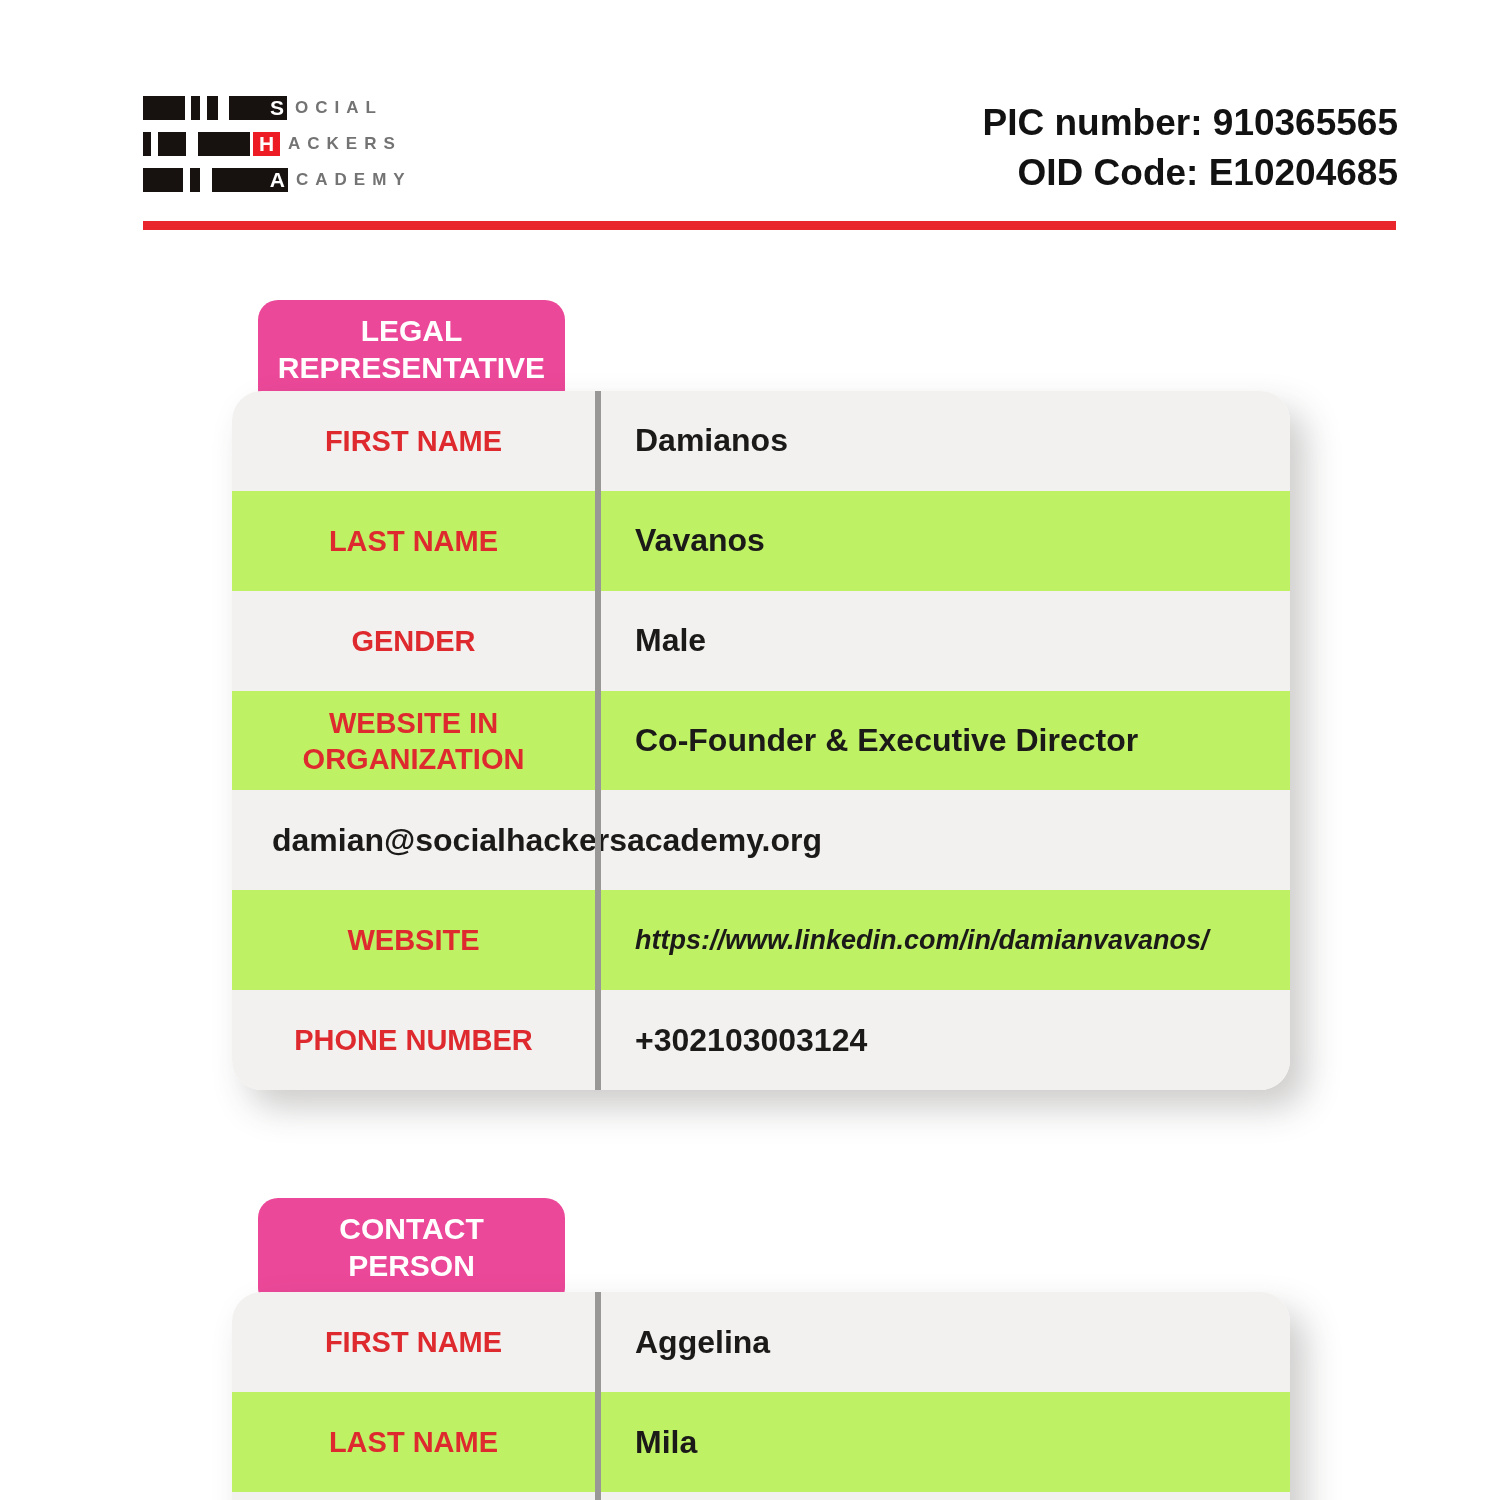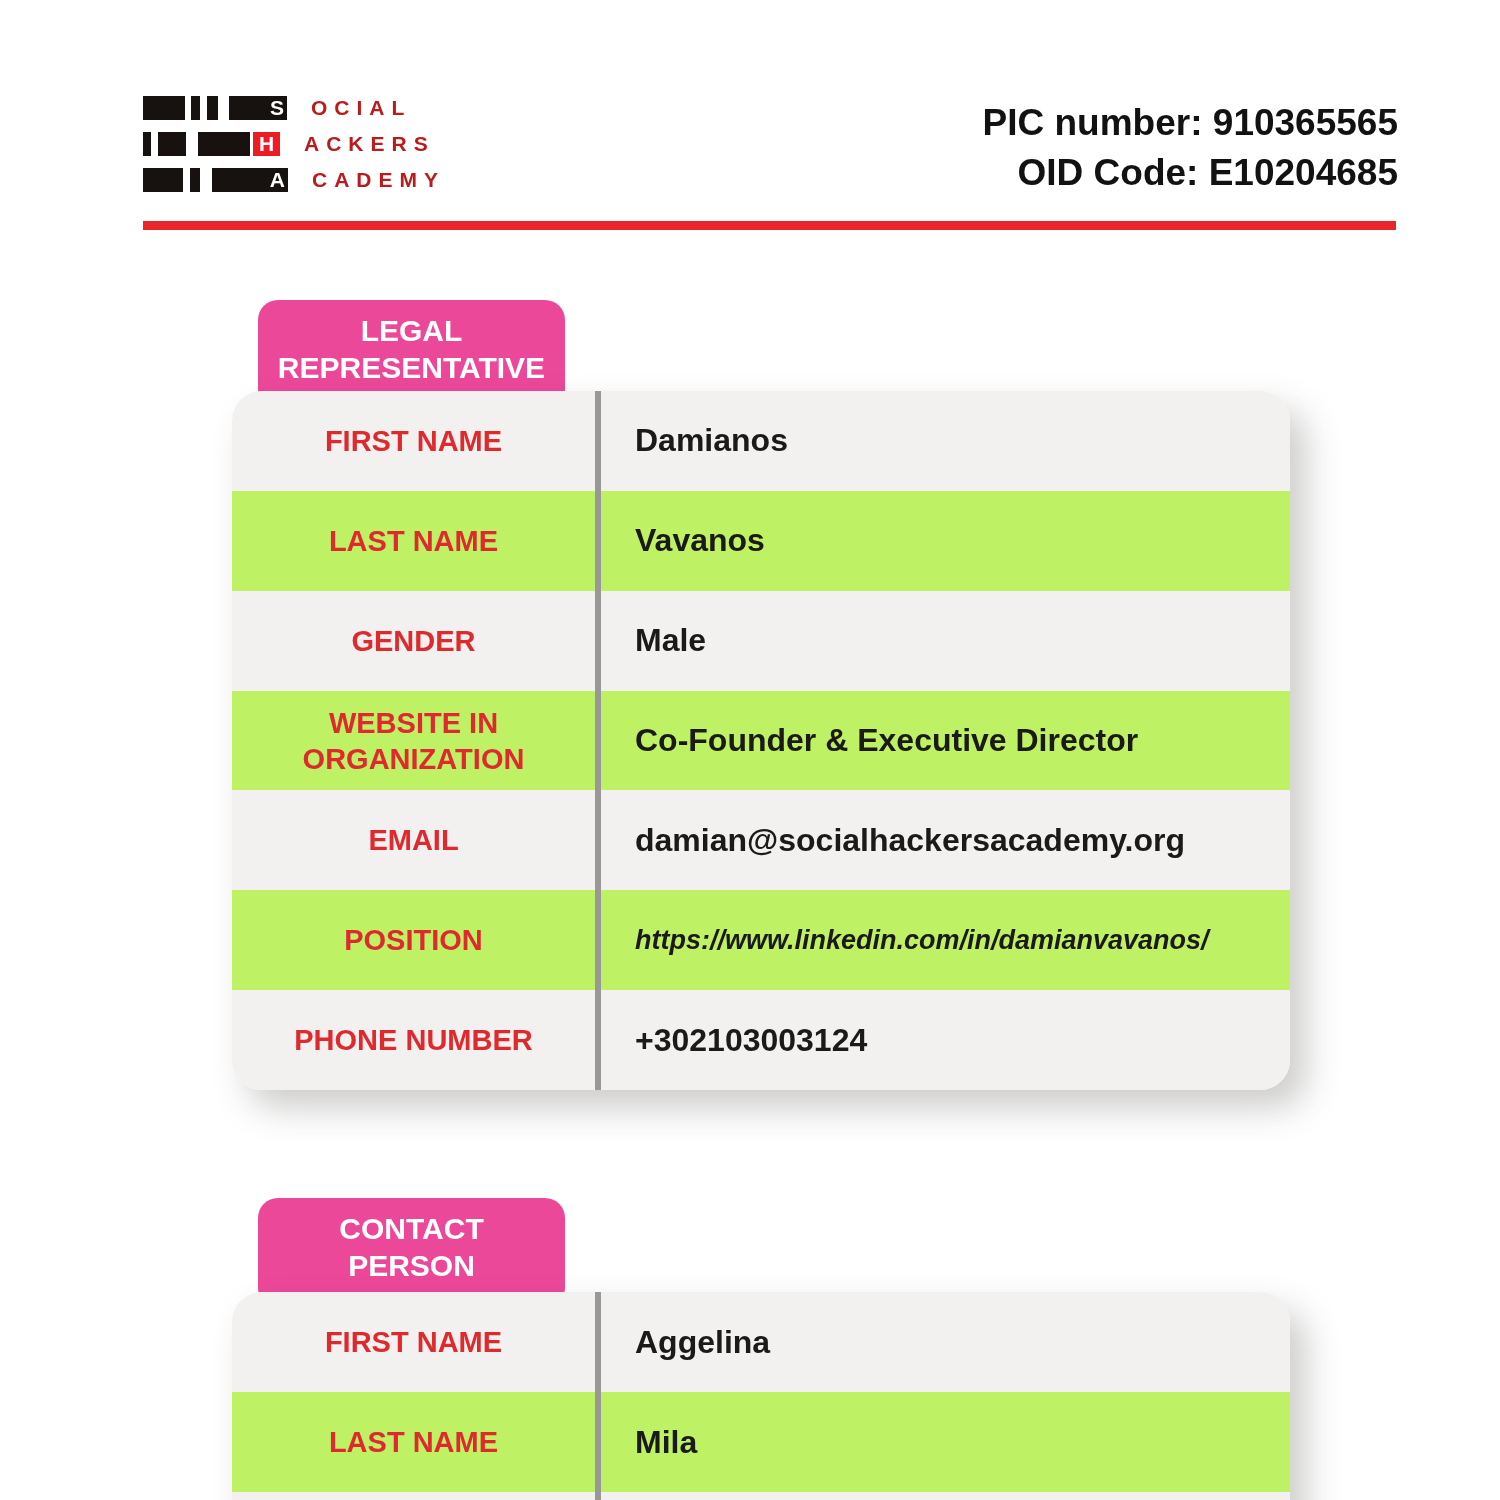--- a/index.html
+++ b/index.html
@@ -17,22 +17,22 @@
   .logo { position:absolute; left:143px; top:96px; }
   .logo-row { display:flex; align-items:center; height:24px; margin-bottom:12px; }
   .blk { background:#17120f; height:24px; display:block; }
   .lead-blk {
     height:24px; display:flex; align-items:center; justify-content:flex-end;
     background:#17120f; color:#ffffff; font-weight:bold; font-size:21px;
     padding-right:3px;
   }
   .lead-red { background:#ed1c24; justify-content:center; padding-right:0; }
   .logo-word {
-    margin-left:24px; font-weight:bold; font-size:21px; letter-spacing:7px;
-    color:#b91c1c; line-height:24px; white-space:nowrap;
+    margin-left:8px; font-weight:bold; font-size:17px; letter-spacing:7px;
+    color:#737373; line-height:24px; white-space:nowrap;
   }
 
   .codes {
     position:absolute; right:102px; top:98px; text-align:right;
     font-weight:bold; font-size:37px; line-height:50px; color:#121212;
   }
 
   .rule {
     position:absolute; left:143px; top:221px; width:1253px; height:9px;
     background:#e8262b;
@@ -142,25 +142,24 @@
   </div>
   <div class="row light">
     <div class="cell-label">GENDER</div>
     <div class="cell-value">Male</div>
   </div>
   <div class="row dark">
     <div class="cell-label">WEBSITE IN ORGANIZATION</div>
     <div class="cell-value">Co-Founder &amp; Executive Director</div>
   </div>
   <div class="row light">
-    <div class="cell-label">EMAIL</div>
     <div class="cell-value">damian@socialhackersacademy.org</div>
   </div>
   <div class="row dark row-website">
-    <div class="cell-label">POSITION</div>
+    <div class="cell-label">WEBSITE</div>
     <div class="cell-value">https://www.linkedin.com/in/damianvavanos/</div>
   </div>
   <div class="row light">
     <div class="cell-label">PHONE NUMBER</div>
     <div class="cell-value">+302103003124</div>
   </div>
 </div>
 
 <div class="tab tab-contact">
   <span>CONTACT</span>

